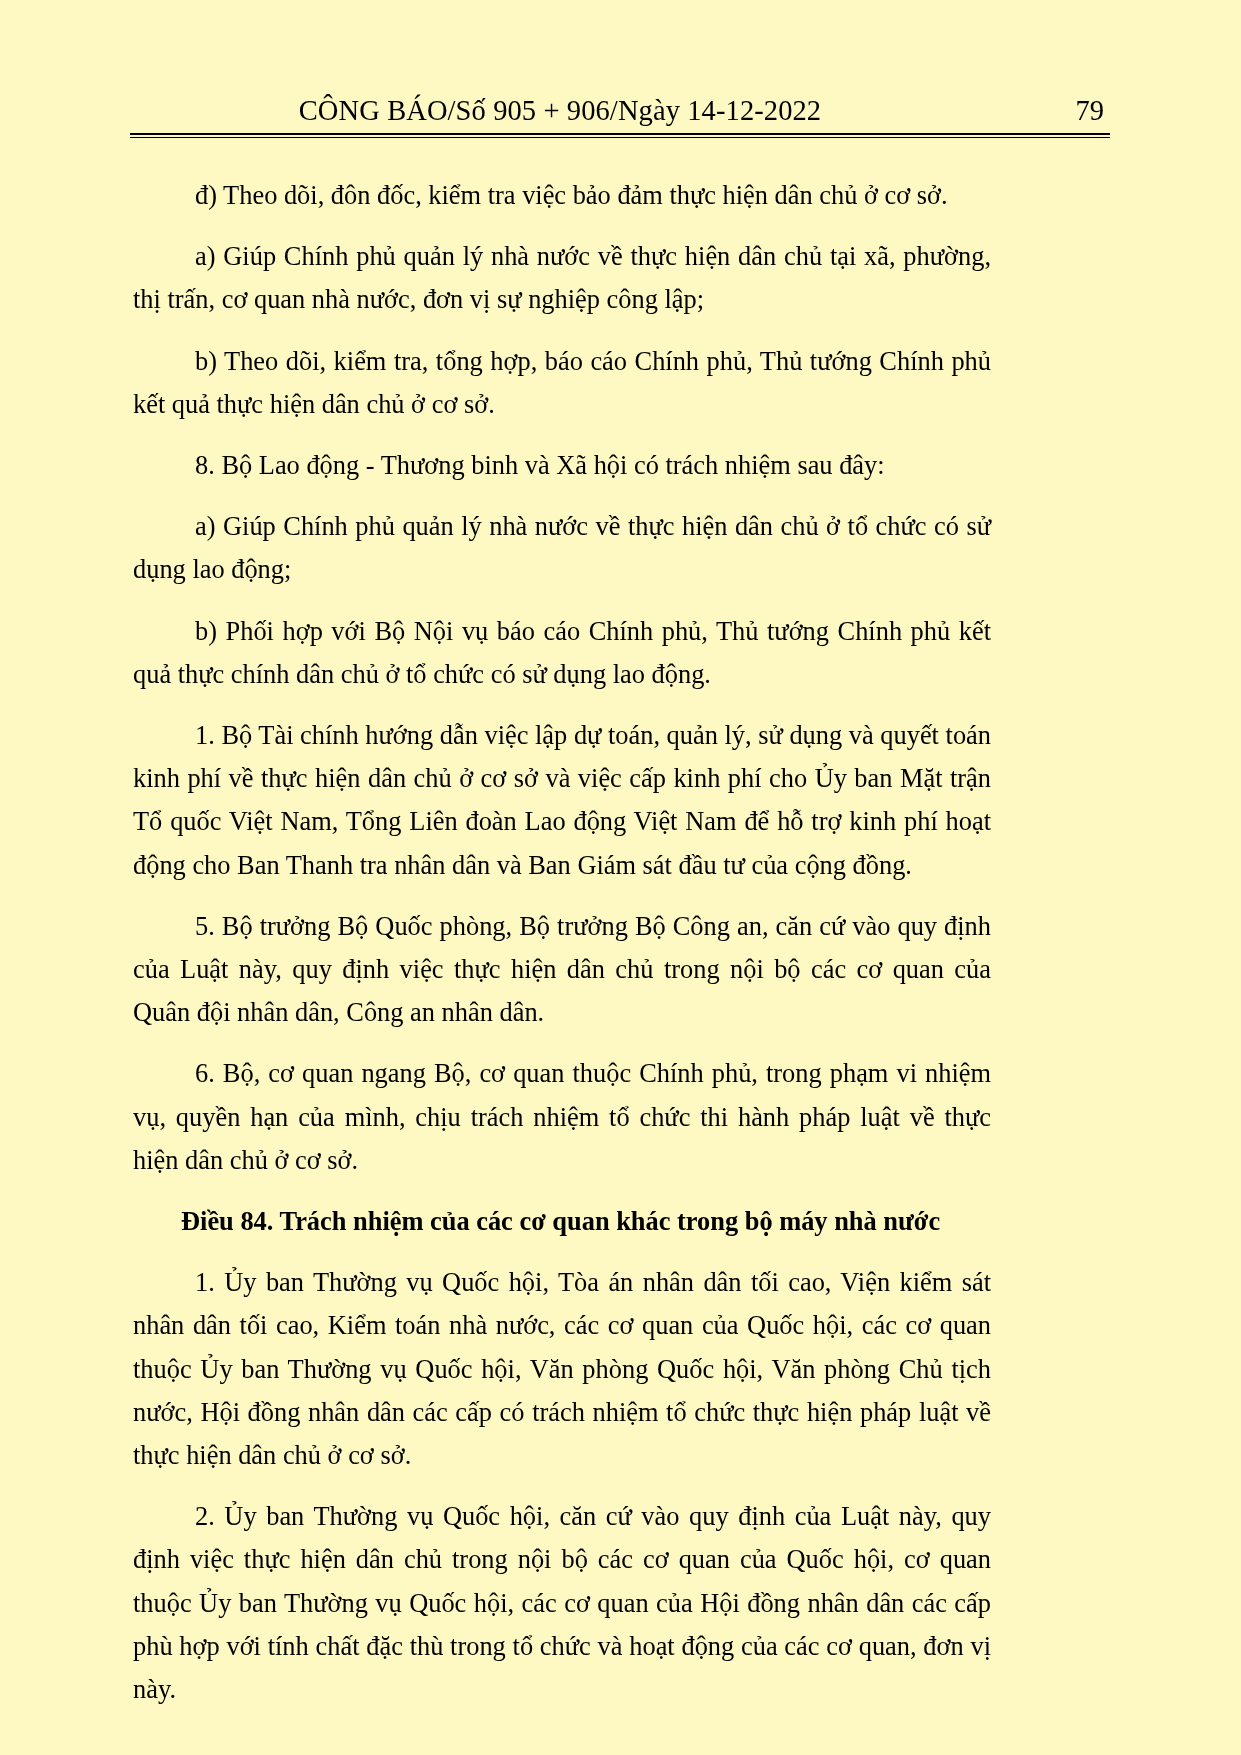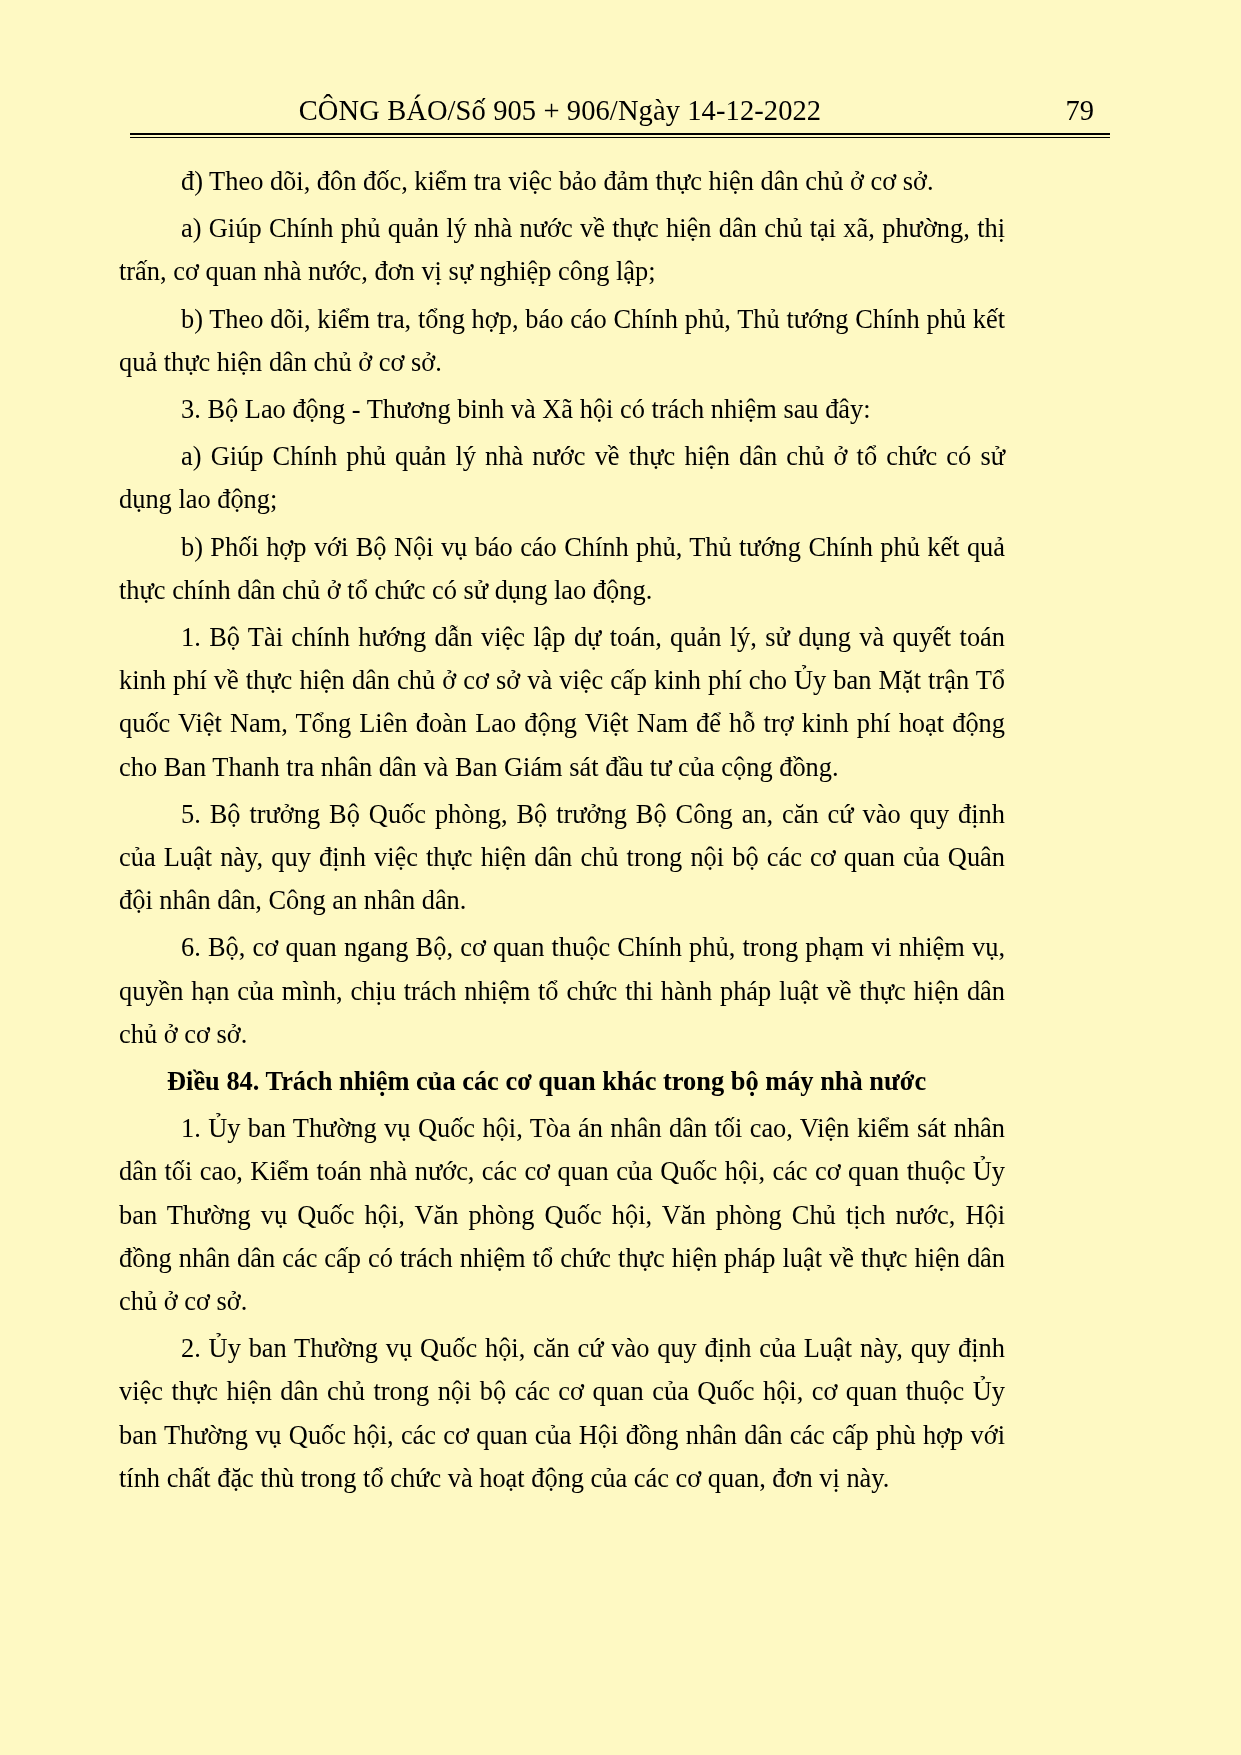--- a/index.html
+++ b/index.html
@@ -31,21 +31,21 @@
     top: 0;
     width: 860px;
     text-align: center;
     font-size: 28.5px;
     line-height: 38px;
     letter-spacing: 0.1px;
     white-space: nowrap;
   }
   .header-pageno {
     position: absolute;
-    right: 16px;
+    right: 6px;
     top: 0;
     font-size: 28.5px;
     line-height: 38px;
   }
   .header-rule {
     position: absolute;
     left: 130px;
     top: 133px;
     width: 980px;
     height: 5px;
@@ -65,21 +65,21 @@
     background: #000000;
   }
   
   .body-block {
     position: absolute;
     left: 115px;
     top: 156px;
     width: 894px;
   }
   p.para {
-    margin: 4px;
+    margin: 18px;
     padding: 0;
     font-size: 26.4px;
     line-height: 43.2px;
     text-align: justify;
     text-justify: inter-word;
     text-indent: 62px;
     -webkit-hyphens: none;
     hyphens: none;
   }
   p.para.heading {
@@ -110,21 +110,21 @@
 
   <div class="body-block">
 
     <p class="para">đ) Theo dõi, đôn đốc, kiểm tra việc bảo đảm thực hiện dân chủ ở cơ sở.</p>
 
 
     <p class="para">a) Giúp Chính phủ quản lý nhà nước về thực hiện dân chủ tại xã, phường, thị trấn, cơ quan nhà nước, đơn vị sự nghiệp công lập;</p>
 
     <p class="para">b) Theo dõi, kiểm tra, tổng hợp, báo cáo Chính phủ, Thủ tướng Chính phủ kết quả thực hiện dân chủ ở cơ sở.</p>
 
-    <p class="para">3. Bộ Lao động - Thương binh và Xã hội có trách nhiệm sau đây:</p>
+    <p class="para">8. Bộ Lao động - Thương binh và Xã hội có trách nhiệm sau đây:</p>
 
     <p class="para">a) Giúp Chính phủ quản lý nhà nước về thực hiện dân chủ ở tổ chức có sử dụng lao động;</p>
 
     <p class="para">b) Phối hợp với Bộ Nội vụ báo cáo Chính phủ, Thủ tướng Chính phủ kết quả thực chính dân chủ ở tổ chức có sử dụng lao động.</p>
 
     <p class="para">1. Bộ Tài chính hướng dẫn việc lập dự toán, quản lý, sử dụng và quyết toán kinh phí về thực hiện dân chủ ở cơ sở và việc cấp kinh phí cho Ủy ban Mặt trận Tổ quốc Việt Nam, Tổng Liên đoàn Lao động Việt Nam để hỗ trợ kinh phí hoạt động cho Ban Thanh tra nhân dân và Ban Giám sát đầu tư của cộng đồng.</p>
 
     <p class="para">5. Bộ trưởng Bộ Quốc phòng, Bộ trưởng Bộ Công an, căn cứ vào quy định của Luật này, quy định việc thực hiện dân chủ trong nội bộ các cơ quan của Quân đội nhân dân, Công an nhân dân.</p>
 
     <p class="para">6. Bộ, cơ quan ngang Bộ, cơ quan thuộc Chính phủ, trong phạm vi nhiệm vụ, quyền hạn của mình, chịu trách nhiệm tổ chức thi hành pháp luật về thực hiện dân chủ ở cơ sở.</p>

